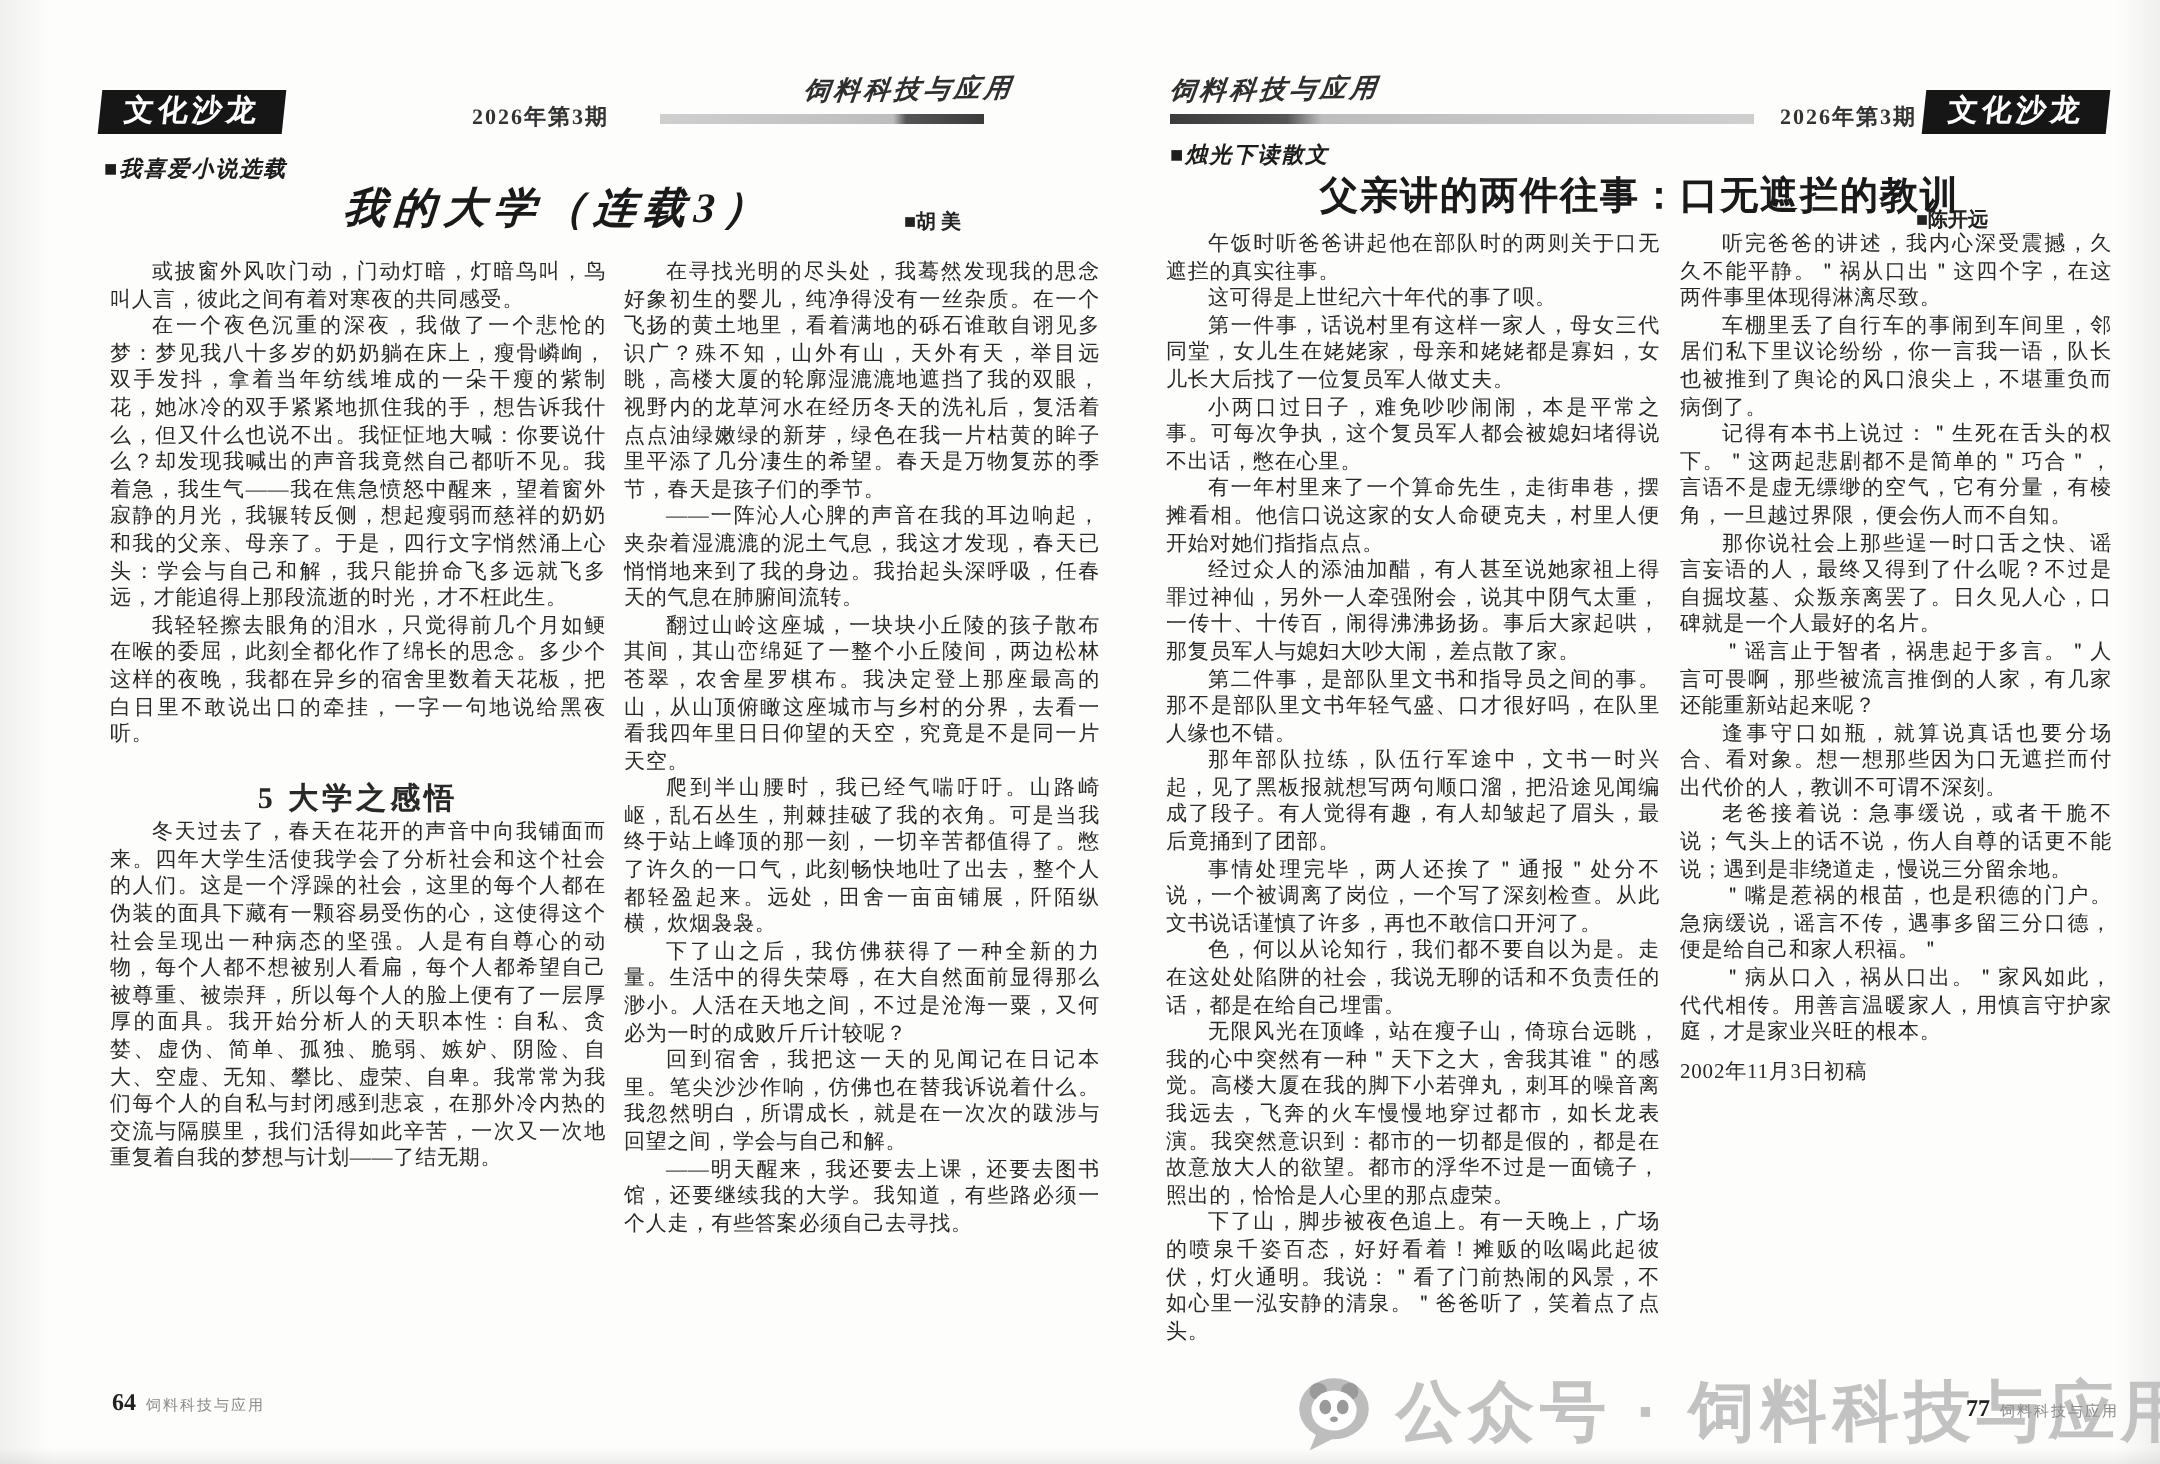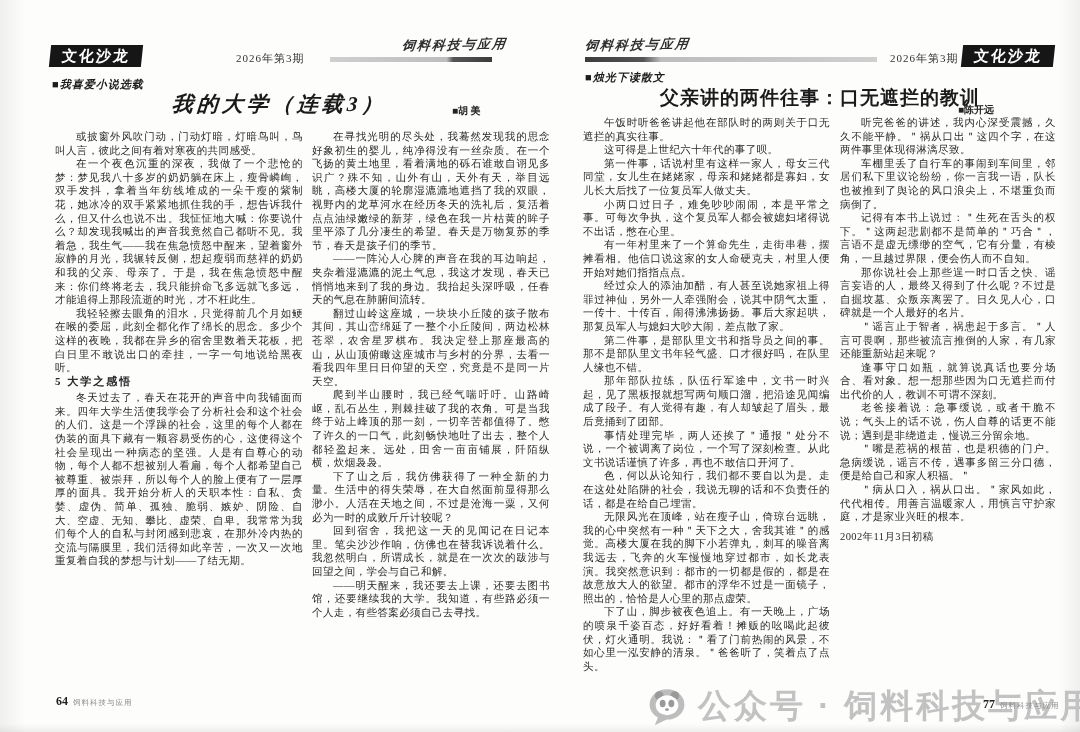--- a/index.html
+++ b/index.html
@@ -15,21 +15,21 @@
     background:linear-gradient(to left,rgba(120,120,120,.10),rgba(255,255,255,0));}
   .scan-edge-bottom{position:absolute;left:0;bottom:0;width:1080px;height:8px;
     background:linear-gradient(to top,rgba(120,120,120,.12),rgba(255,255,255,0));}
 
   .badge{
     position:absolute;background:#161616;color:#fff;
     font-weight:bold;font-size:15px;line-height:20px;
     padding:1px 12px;letter-spacing:2px;transform:skewX(-6deg);
     font-family:"Liberation Sans","DejaVu Sans",sans-serif;
   }
-  .issue{position:absolute;font-size:11px;color:#333;letter-spacing:1px;}
+  .issue{position:absolute;font-size:11px;color:#333;letter-spacing:1px;font-weight:bold;}
   .rule{position:absolute;height:5px;}
   .rule-left{background:linear-gradient(to right,#cfcfcf 0%,#bdbdbd 72%,#555 76%,#3c3c3c 100%);}
   .rule-right{background:linear-gradient(to right,#3c3c3c 0%,#555 20%,#bdbdbd 26%,#cfcfcf 100%);}
   .script-logo{
     position:absolute;font-style:italic;font-weight:bold;font-size:13px;
     color:#2f2f2f;letter-spacing:2px;transform:skewX(-8deg) rotate(-1deg);
     white-space:nowrap;
   }
   .section-label{position:absolute;font-size:11px;font-weight:bold;color:#1d1d1d;
     font-style:italic;letter-spacing:1px;white-space:nowrap;}
@@ -39,22 +39,22 @@
   .author{position:absolute;font-size:10px;font-weight:bold;color:#222;white-space:nowrap;}
 
   .col{
     position:absolute;overflow:hidden;
     font-size:10.5px;line-height:13.6px;letter-spacing:.4px;
     text-align:justify;color:#2b2b2b;
     filter:blur(.28px) contrast(1.02);
   }
   .col p{margin:0;text-indent:2em;}
   .subhead{
-    text-align:left;font-weight:bold;margin:0 0 3px 0;
-    font-size:11px;letter-spacing:2px;
+    text-align:center;font-weight:bold;margin:19px 0 3px 0;
+    font-size:15px;letter-spacing:2px;
     filter:blur(.28px);
   }
   .date-line{text-align:left;text-indent:0 !important;padding-right:14px;margin-top:6px !important;}
 
   .footer{position:absolute;font-size:12px;font-weight:bold;color:#222;white-space:nowrap;z-index:7;}
   .footer .mini{font-weight:normal;font-size:7.5px;color:#8a8a8a;margin-left:5px;letter-spacing:1px;}
 
   .watermark{
     position:absolute;left:646px;top:684px;z-index:5;
     display:flex;align-items:center;gap:10px;
@@ -75,21 +75,21 @@
 <div class="issue" style="left:236px;top:51px;">2026年第3期</div>
 <div class="rule rule-left" style="left:330px;top:57px;width:162px;"></div>
 <div class="script-logo" style="left:402px;top:36px;">饲料科技与应用</div>
 <div class="section-label" style="left:52px;top:77px;font-style:italic;">■我喜爱小说选载</div>
 <div class="article-title title-script" style="left:172px;top:90px;">我的大学（连载3）</div>
 <div class="author" style="left:452px;top:104px;">■胡  美</div>
 
 <div class="col" style="left:55px;top:130px;width:248px;height:562px;">
   <div>
       <p>或披窗外风吹门动，门动灯暗，灯暗鸟叫，鸟叫人言，彼此之间有着对寒夜的共同感受。</p>
-      <p>在一个夜色沉重的深夜，我做了一个悲怆的梦：梦见我八十多岁的奶奶躺在床上，瘦骨嶙峋，双手发抖，拿着当年纺线堆成的一朵干瘦的紫制花，她冰冷的双手紧紧地抓住我的手，想告诉我什么，但又什么也说不出。我怔怔地大喊：你要说什么？却发现我喊出的声音我竟然自己都听不见。我着急，我生气——我在焦急愤怒中醒来，望着窗外寂静的月光，我辗转反侧，想起瘦弱而慈祥的奶奶和我的父亲、母亲了。于是，我在焦急愤怒中醒来：你们终将老去，我只能拚命飞多远就飞多远，才能追得上那段流逝的时光，才不枉此生。</p>
+      <p>在一个夜色沉重的深夜，我做了一个悲怆的梦：梦见我八十多岁的奶奶躺在床上，瘦骨嶙峋，双手发抖，拿着当年纺线堆成的一朵干瘦的紫制花，她冰冷的双手紧紧地抓住我的手，想告诉我什么，但又什么也说不出。我怔怔地大喊：你要说什么？却发现我喊出的声音我竟然自己都听不见。我着急，我生气——我在焦急愤怒中醒来，望着窗外寂静的月光，我辗转反侧，想起瘦弱而慈祥的奶奶和我的父亲、母亲了。于是，四行文字悄然涌上心头：学会与自己和解，我只能拚命飞多远就飞多远，才能追得上那段流逝的时光，才不枉此生。</p>
       <p>我轻轻擦去眼角的泪水，只觉得前几个月如鲠在喉的委屈，此刻全都化作了绵长的思念。多少个这样的夜晚，我都在异乡的宿舍里数着天花板，把白日里不敢说出口的牵挂，一字一句地说给黑夜听。</p>
     </div>
   <div class="subhead">5  大学之感悟</div>
   <div>
       <p>冬天过去了，春天在花开的声音中向我铺面而来。四年大学生活使我学会了分析社会和这个社会的人们。这是一个浮躁的社会，这里的每个人都在伪装的面具下藏有一颗容易受伤的心，这使得这个社会呈现出一种病态的坚强。人是有自尊心的动物，每个人都不想被别人看扁，每个人都希望自己被尊重、被崇拜，所以每个人的脸上便有了一层厚厚的面具。我开始分析人的天职本性：自私、贪婪、虚伪、简单、孤独、脆弱、嫉妒、阴险、自大、空虚、无知、攀比、虚荣、自卑。我常常为我们每个人的自私与封闭感到悲哀，在那外冷内热的交流与隔膜里，我们活得如此辛苦，一次又一次地重复着自我的梦想与计划——了结无期。</p>
     </div>
 </div>
 <div class="col" style="left:312px;top:130px;width:238px;height:562px;">
   <div>
       <p>在寻找光明的尽头处，我蓦然发现我的思念好象初生的婴儿，纯净得没有一丝杂质。在一个飞扬的黄土地里，看着满地的砾石谁敢自诩见多识广？殊不知，山外有山，天外有天，举目远眺，高楼大厦的轮廓湿漉漉地遮挡了我的双眼，视野内的龙草河水在经历冬天的洗礼后，复活着点点油绿嫩绿的新芽，绿色在我一片枯黄的眸子里平添了几分凄生的希望。春天是万物复苏的季节，春天是孩子们的季节。</p>

